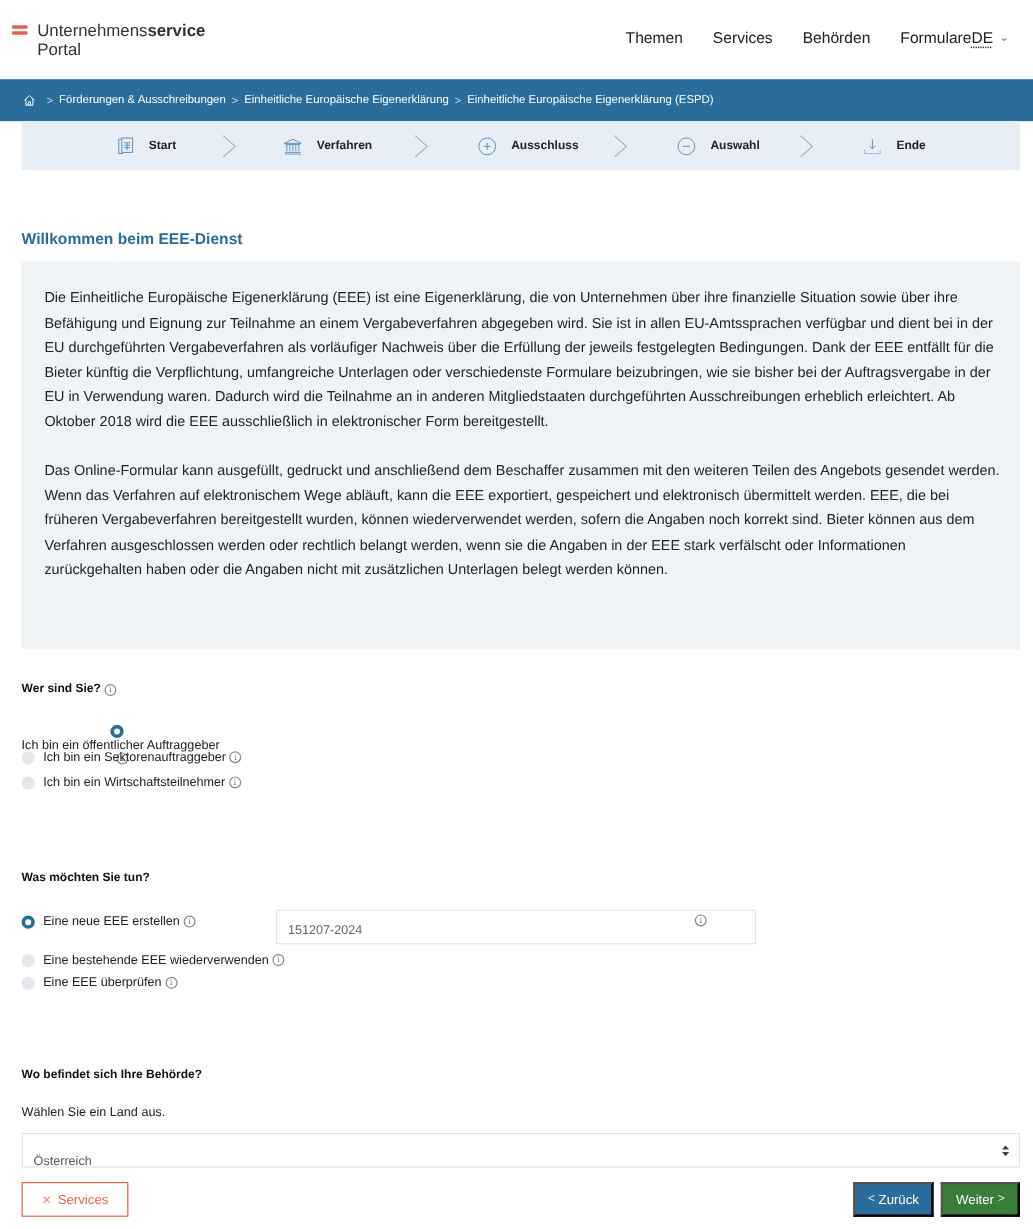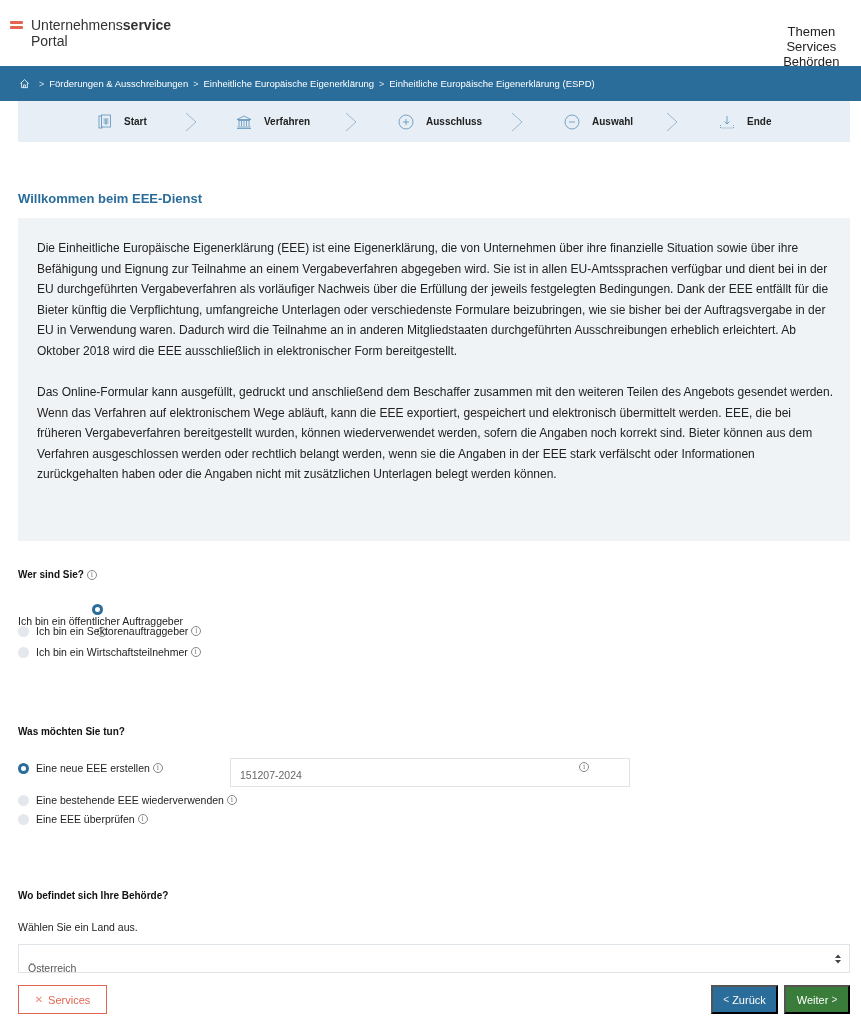--- a/index.html
+++ b/index.html
@@ -6,23 +6,23 @@
   html, body { width: 861px; height: 1024px; background: #ffffff; overflow: hidden; }
   body { font-family: "Liberation Sans", "DejaVu Sans", sans-serif; color: #222; position: relative; }
 
   
   .header { position: absolute; left: 0; top: 0; width: 861px; height: 66px; background: #fff; }
   .logo { position: absolute; left: 10px; top: 17px; display: flex; align-items: flex-start; }
   .logo-flag { width: 13px; height: 8px; margin-top: 4px; margin-right: 8px; display: flex; flex-direction: column; justify-content: space-between; }
   .logo-flag span { display: block; height: 3px; background: #e06552; border-radius: 1px; }
   .logo-text { font-size: 14px; line-height: 16px; color: #333; }
   .logo-text b { font-weight: bold; }
-  .nav { position: absolute; right: 20px; top: 24px; display: flex; align-items: center; font-size: 13px; color: #222; flex-direction: column; }
+  .nav { position: absolute; right: 20px; top: 24px; display: flex; align-items: center; font-size: 13px; color: #222; }
   .nav a { margin-left: 25px; text-decoration: none; color: #222; }
-  .nav .lang { margin-left: 48px; display: flex; align-items: center; }
+  .nav .lang { display: flex; align-items: center; }
   .nav .lang span.code { text-decoration: underline; text-decoration-style: dotted; text-underline-offset: 3px; }
   .nav .lang .chev { margin-left: 5px; color: #888; font-size: 10px; }
 
   
   .breadcrumb { position: absolute; left: 0; top: 66px; width: 861px; height: 35px; background: #2a6d9a; color: #fff; display: flex; align-items: center; padding-left: 19px; font-size: 9.5px; }
   .breadcrumb .home { width: 11px; height: 11px; margin-right: 4px; }
   .breadcrumb .sep { margin: 0 5px; opacity: 0.8; font-size: 9px; }
 
   
   .stepper { position: absolute; left: 18px; top: 101px; width: 832px; height: 41px; background: #e7eef5; display: flex; align-items: center; }

